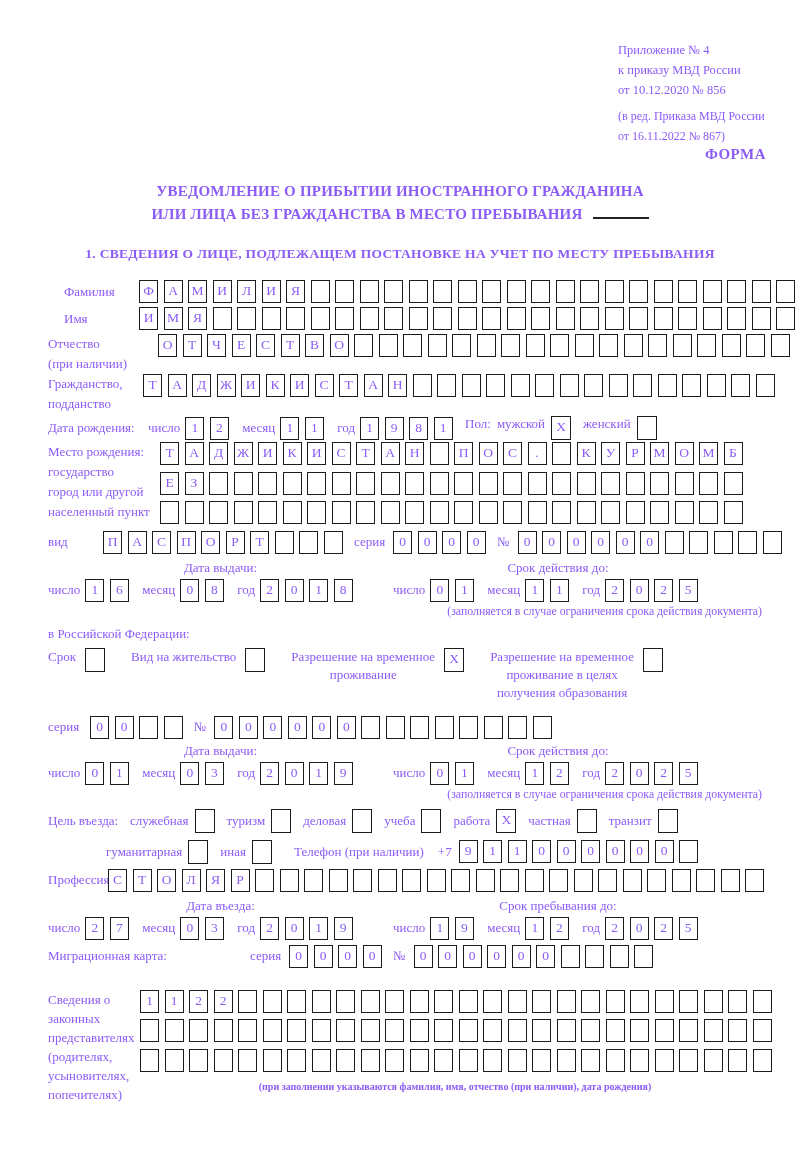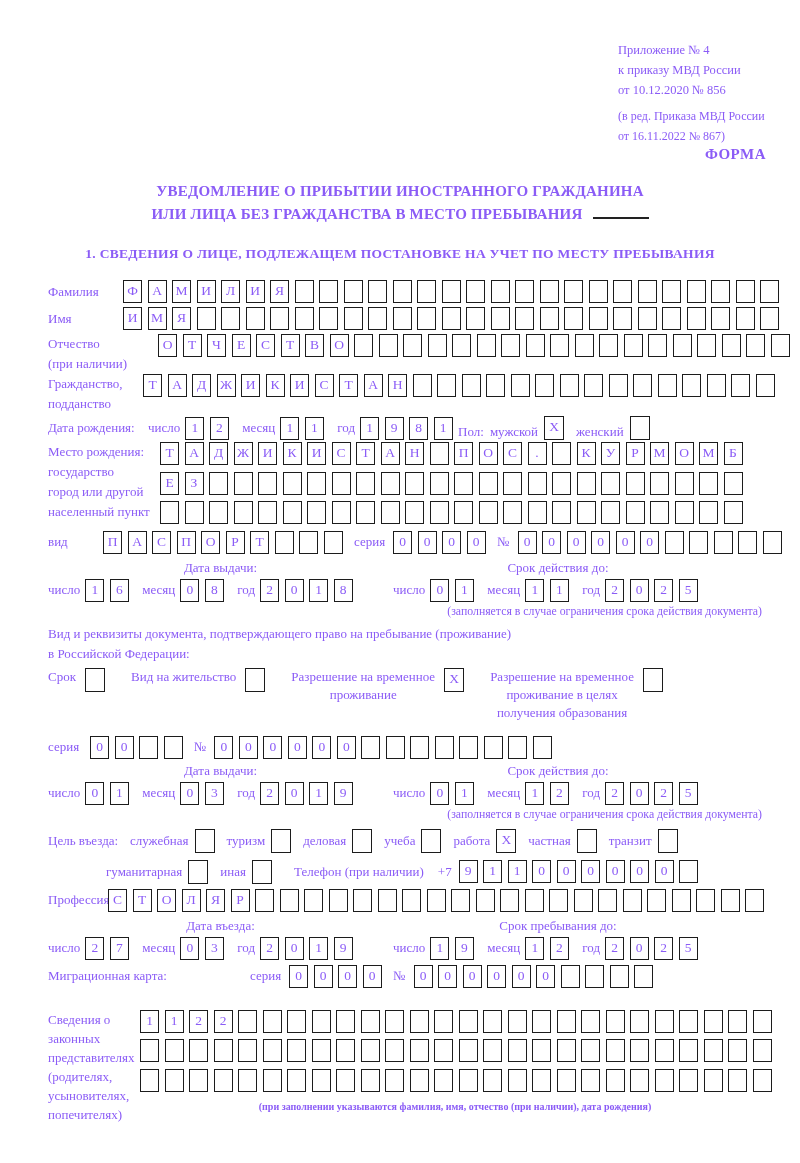--- a/index.html
+++ b/index.html
@@ -15,33 +15,33 @@
   
   .title{position:absolute; top:180px; left:0; width:800px; text-align:center; font-weight:bold; font-size:15px; line-height:23px; letter-spacing:.2px;}
   .uline{display:inline-block; width:56px; border-bottom:2px solid #222; margin-left:10px; height:1px; vertical-align:baseline;}
   .sec{position:absolute; top:246px; left:0; width:800px; text-align:center; font-weight:bold; font-size:13.5px; letter-spacing:.3px;}
   
   .form-body{position:absolute; left:48px; top:280px; width:742px;}
   .frow{display:flex; align-items:center; margin-bottom:4px;}
   .frow.top{align-items:flex-start;}
   .lbl{flex:0 0 auto;}
   .lines div{line-height:20px;}
-  .w75{width:75px;} .w110{width:110px;} .w95{width:95px;} .w100{width:100px;}
+  .w75{width:75px;margin-left:16px;} .w110{width:110px;} .w95{width:95px;} .w100{width:100px;}
   .w112{width:112px;} .w55{width:55px;} .w60{width:60px;} .w92{width:92px;} .w140{width:140px;}
   .cells{display:flex; flex-wrap:nowrap;}
   .cell{
     flex:0 0 auto; width:19px; height:23px; box-sizing:border-box;
     border:1.7px solid #1c1c1c; margin-right:5.5px; background:#fff;
     text-align:center; line-height:20px; font-size:13.5px; display:inline-block;
   }
   .cb{width:20px; height:24px;}
   .dgroup{display:flex; align-items:center;}
   .dlbl{margin-right:5px;}
   .dlbl.m{margin-left:8px;}
-  .sexwrap{display:flex; align-items:flex-end; margin-left:0;}
+  .sexwrap{display:flex; align-items:flex-start; margin-left:7px;}
   .sexwrap .t{margin-right:6px;}
   .sexwrap .cb{margin-right:12px;}
   .colrows .cells{margin-bottom:6.5px;}
   .dochead{text-align:center; font-weight:bold; font-size:13.2px; margin:2px 0 4px 0; width:742px;}
   .inline-lbl{margin:0 8px 0 6px;}
   .dheads{display:flex; margin-bottom:3px;}
   .dh-left{width:345px; text-align:center;}
   .dh-right{width:330px; text-align:center;}
   .dpair{display:flex; align-items:center; margin-bottom:2px;}
   .dg-left{width:345px;}
@@ -424,21 +424,20 @@
             <span class="cell">2</span>
             <span class="cell">0</span>
             <span class="cell">2</span>
             <span class="cell">5</span>
           </span>
         </div>
     </div>
     <div class="vnote">(заполняется в случае ограничения срока действия документа)</div>
 
     <div class="intro lines">
-        <div>Вид и реквизиты документа, подтверждающего право на пребывание (проживание)</div>
         <div>в Российской Федерации:</div>
       </div>
 
     <div class="opts">
       <div class="opt">
         <div class="lines">
             <div>Срок</div>
           </div>
         <span class="cell cb"></span>
       </div>

